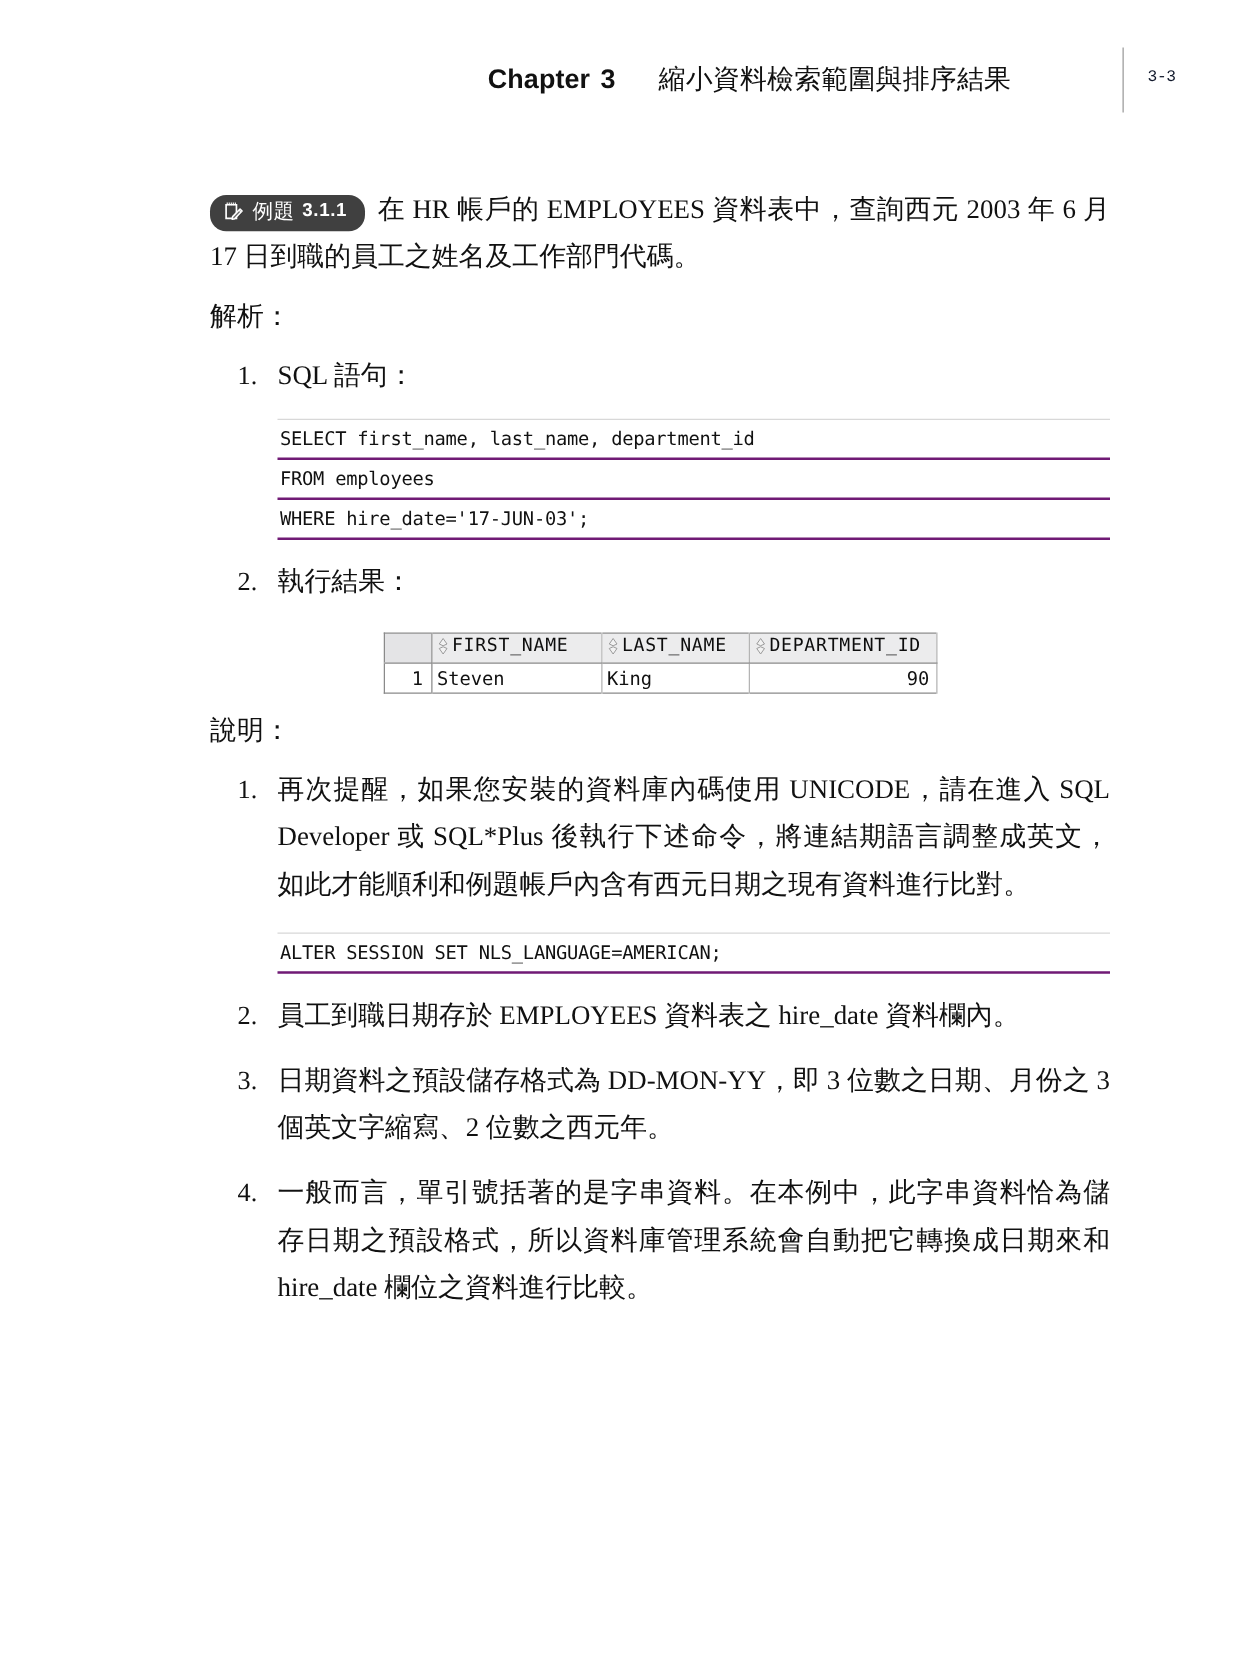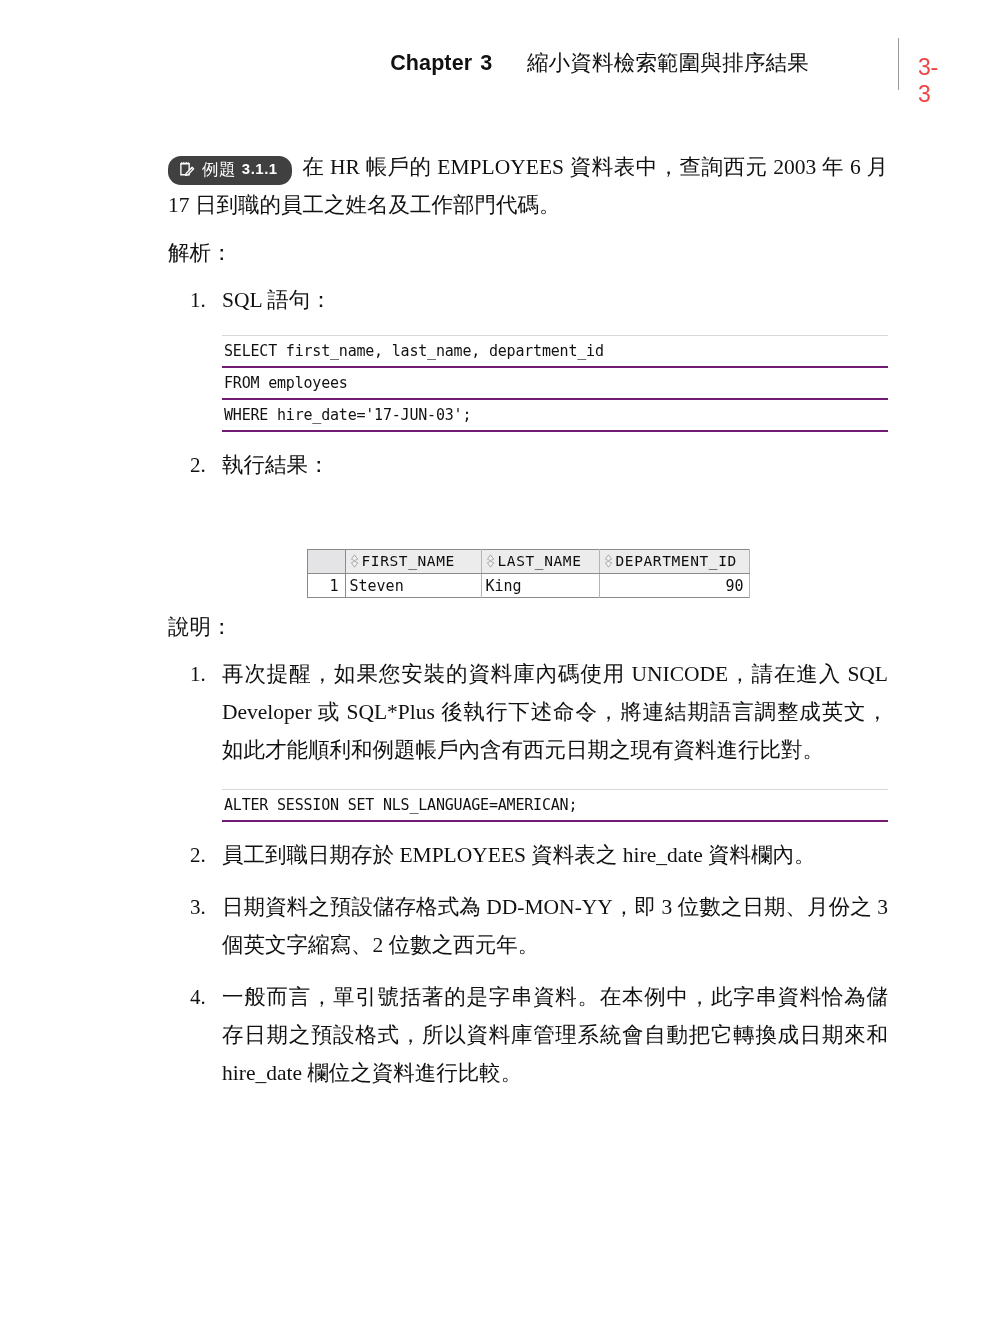--- a/index.html
+++ b/index.html
@@ -63,23 +63,23 @@
     left: 881px;
     top: -10px;
     width: 1px;
     height: 52px;
     background: #9a9a9a;
   }
   .header-pageno {
     position: absolute;
     left: 901px;
     top: 6px;
-    font-family: Liberation Sans, sans-serif;
-    font-size: 23px;
-    color: #ef4444;
+    font-family: Liberation Mono, monospace;
+    font-size: 13px;
+    color: #0f172a;
     letter-spacing: -0.3px;
   }
 
   
   .content {
     position: absolute;
     left: 168px;
     top: 148px;
     width: 720px;
   }
@@ -173,21 +173,20 @@
     display: flex;
     justify-content: center;
   }
   .result-grid {
     border: 1px solid #8a8a8a;
     border-collapse: collapse;
     background: #ffffff;
     font-family: "DejaVu Sans Mono", "Liberation Mono", monospace;
     font-size: 15px;
     table-layout: fixed;
-    margin-top: 43px;
   }
   .result-grid th, .result-grid td {
     border-right: 1px solid #b4b4b4;
     padding: 0 4px;
     font-weight: normal;
     height: 24px;
     box-sizing: border-box;
     overflow: hidden;
     white-space: nowrap;
   }

